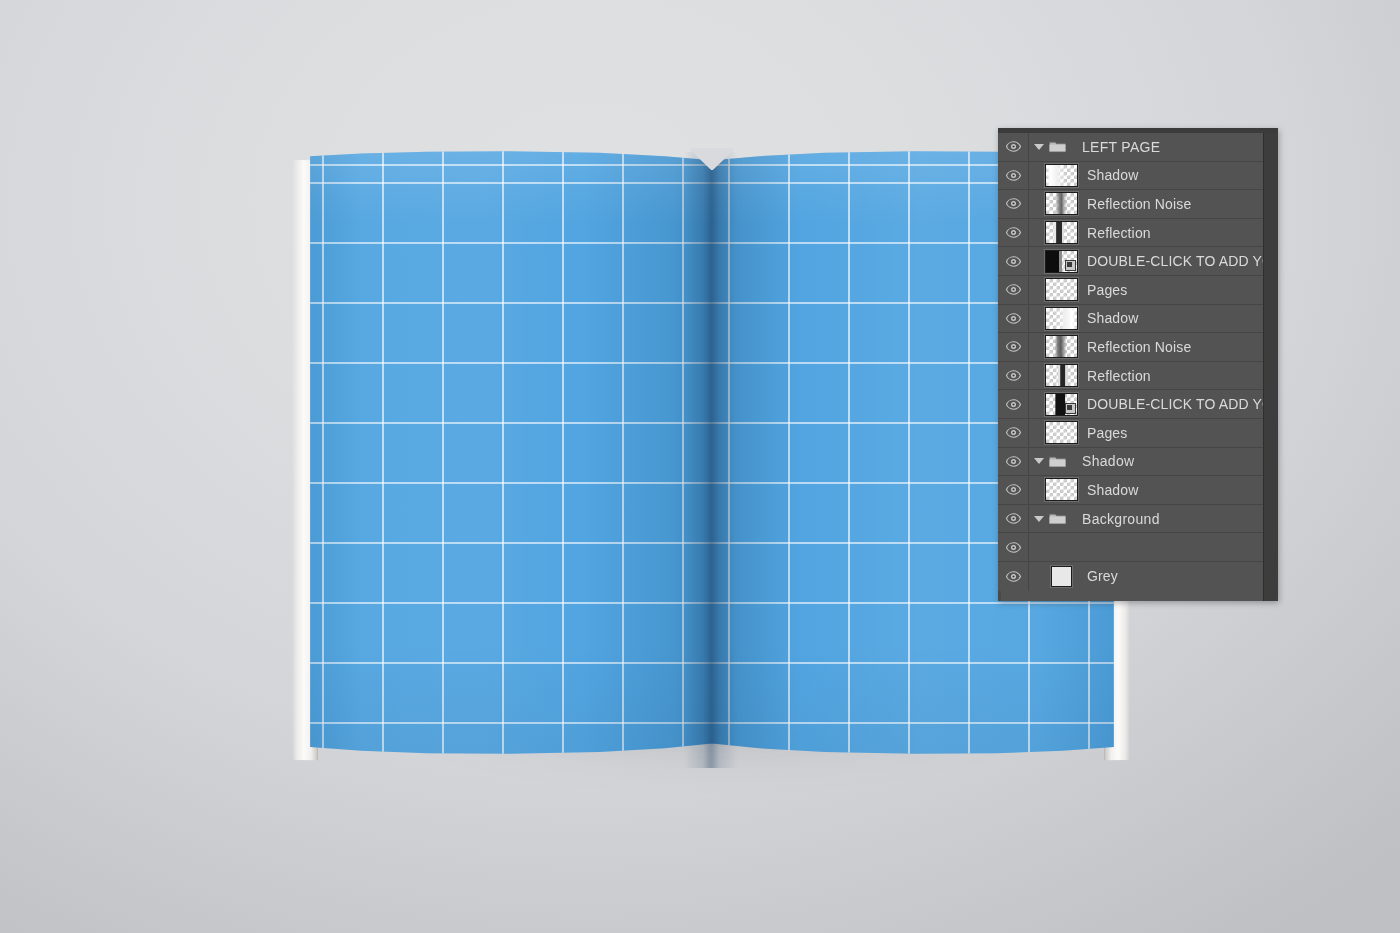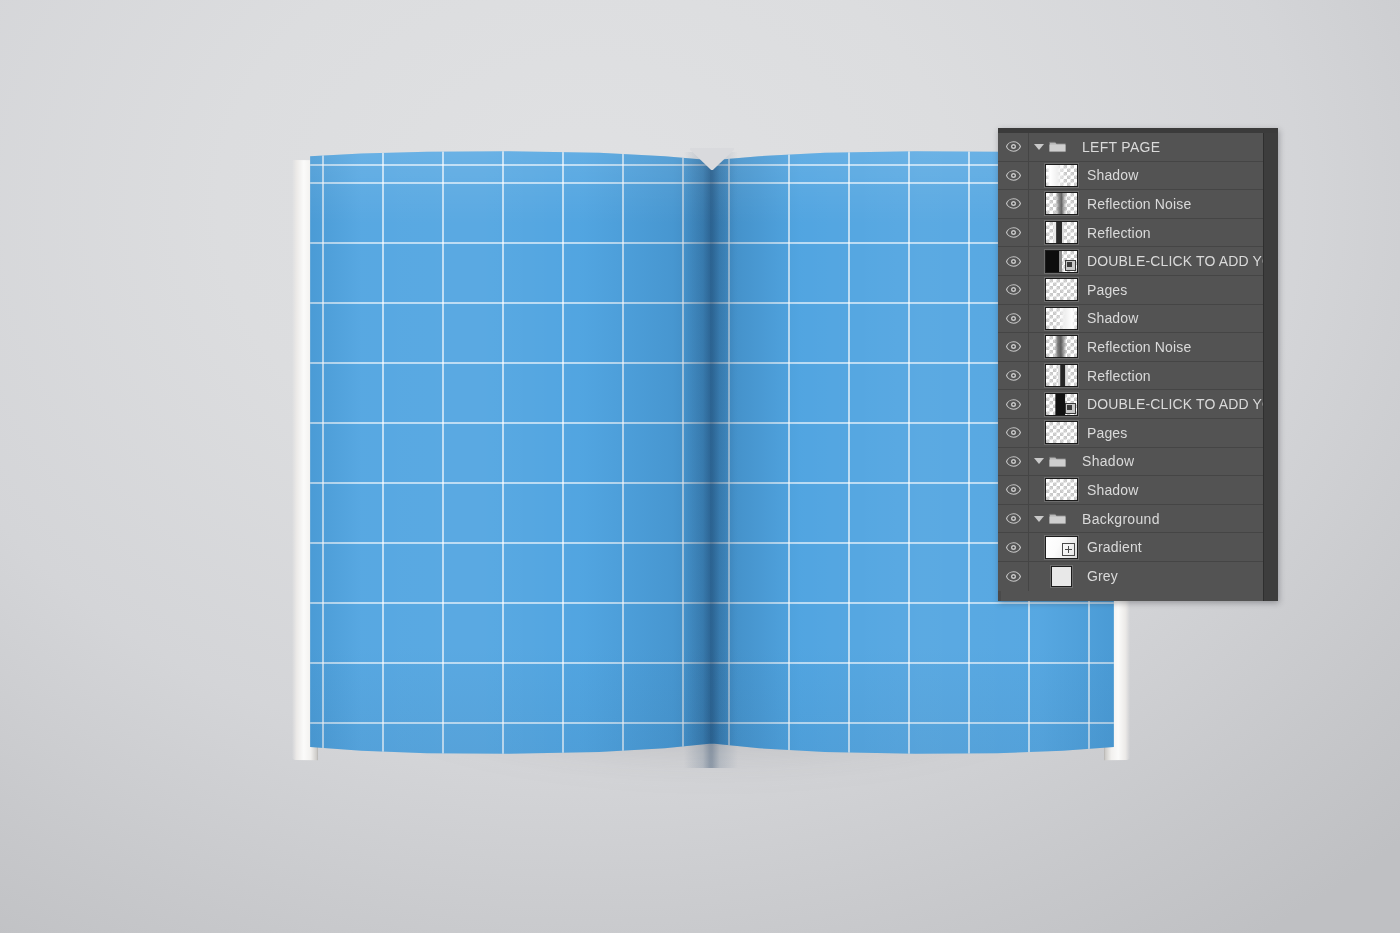--- a/index.html
+++ b/index.html
@@ -586,28 +586,20 @@
           </div>
         </div>
         <div class="layer-row indent-child">
           <div class="eye-cell">
             <svg class="eye-icon" width="15" height="11" viewBox="0 0 15 11" aria-hidden="true">
               <path d="M7.5 0.8C3.9 0.8 1.2 3.3 0.5 5.5c0.7 2.2 3.4 4.7 7 4.7s6.3-2.5 7-4.7C13.8 3.3 11.1 0.8 7.5 0.8z" fill="none" stroke="#c4c4c4" stroke-width="1.1"></path>
               <circle cx="7.5" cy="5.5" r="2.5" fill="#c9c9c9"></circle>
               <circle cx="7.5" cy="5.5" r="1.1" fill="#3a3a3a"></circle>
             </svg>
           </div>
-          <div class="row-body">
-            <div class="thumb">
-              <div class="checker"></div>
-              <div class="thumb-art art-gradient"></div>
-              <span class="grad-badge"></span>
-            </div>
-            <span class="layer-label">Gradient</span>
-          </div>
         </div>
         <div class="layer-row indent-child">
           <div class="eye-cell">
             <svg class="eye-icon" width="15" height="11" viewBox="0 0 15 11" aria-hidden="true">
               <path d="M7.5 0.8C3.9 0.8 1.2 3.3 0.5 5.5c0.7 2.2 3.4 4.7 7 4.7s6.3-2.5 7-4.7C13.8 3.3 11.1 0.8 7.5 0.8z" fill="none" stroke="#c4c4c4" stroke-width="1.1"></path>
               <circle cx="7.5" cy="5.5" r="2.5" fill="#c9c9c9"></circle>
               <circle cx="7.5" cy="5.5" r="1.1" fill="#3a3a3a"></circle>
             </svg>
           </div>
           <div class="row-body">

